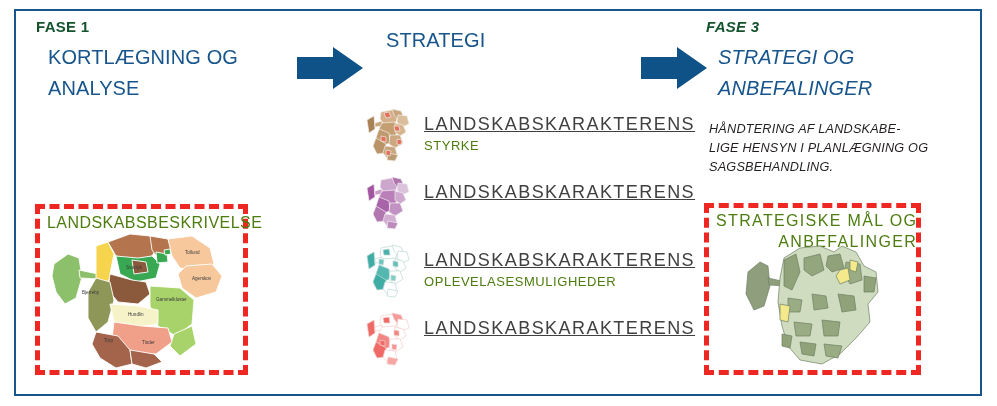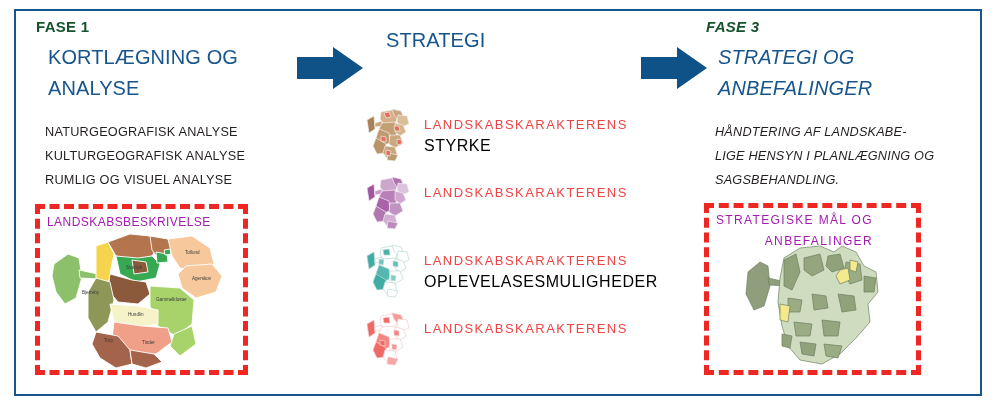--- a/index.html
+++ b/index.html
@@ -44,23 +44,23 @@
     font-weight:normal;
     line-height:31px;
     letter-spacing:.1px;
     margin:12px;
     padding:0;
     white-space:pre-line;
   }
   .phase-body{
     color:#231f20;
     font-size:12.7px;
-    line-height:24px;
+    line-height:19px;
     letter-spacing:.25px;
-    margin:9px;
+    margin:3px;
     white-space:pre-line;
   }
   .phase-body.justified{
     letter-spacing:.2px;
     text-align:justify;
     width:226px;
   }
 
   
   .arrow{
@@ -84,48 +84,49 @@
   }
   .criteria-thumb{
     width:52px; height:56px;
     flex:0 0 52px;
     margin-right:10px;
   }
   .criteria-text{
     padding-top:7px;
   }
   .criteria-line1{
-    color:#ef4444;
-    font-size:13px;
+    color:#404040;
+    font-size:18px;
     letter-spacing:1.45px;
     line-height:21px;
     display:block;
+    text-decoration:underline;
   }
   .criteria-line2{
-    color:#000000;
-    font-size:16px;
+    color:#4d7c0f;
+    font-size:13px;
     letter-spacing:.55px;
     line-height:21px;
     display:block;
   }
 
   
   .dashed-box{
     position:absolute;
     box-sizing:border-box;
     border:5px dashed #ee2722;
     background:transparent;
   }
   #dashed-box-1{ left:35px;  top:204px; width:213px; height:171px; }
   #dashed-box-3{ left:704px; top:203px; width:217px; height:172px; }
 
   .dashed-label{
     position:absolute;
-    color:#a21caf;
-    font-size:12px;
+    color:#4d7c0f;
+    font-size:16px;
     line-height:21px;
     white-space:pre-line;
   }
   #dashed-label-1{ left:47px;  top:212px; letter-spacing:.45px; }
   #dashed-label-3{ left:716px; top:210px; letter-spacing:1.35px;text-align:right; }
 
   .map-holder{ position:absolute; }
   #map-holder-1{ left:46px;  top:230px; width:192px; height:140px; }
   #map-holder-3{ left:742px; top:242px; width:144px; height:128px; }
 
@@ -135,23 +136,20 @@
 <body>
 
 <div id="figure">
 
   <div class="outer-border"></div>
 
   <div class="column" id="col-1" style="top:18px;">
     <p class="phase-tag">FASE 1</p>
     <h2 class="phase-title" style="margin-top:7px;">KORTLÆGNING OG
 ANALYSE</h2>
-    <p class="phase-body" style="margin-top:16px;">NATURGEOGRAFISK ANALYSE
-KULTURGEOGRAFISK ANALYSE
-RUMLIG OG VISUEL ANALYSE</p>
   </div>
 
   <div class="arrow" id="arrow-1">
     <svg viewBox="0 0 66 46" width="66" height="46" aria-hidden="true">
       <polygon points="0,12 36,12 36,2 66,23 36,44 36,34 0,34" fill="#0e5287"></polygon>
     </svg>
   </div>
 
   <div class="column" id="col-2" style="top:18px;">
     <h2 class="phase-title" style="margin-top:7px;">STRATEGI</h2>

